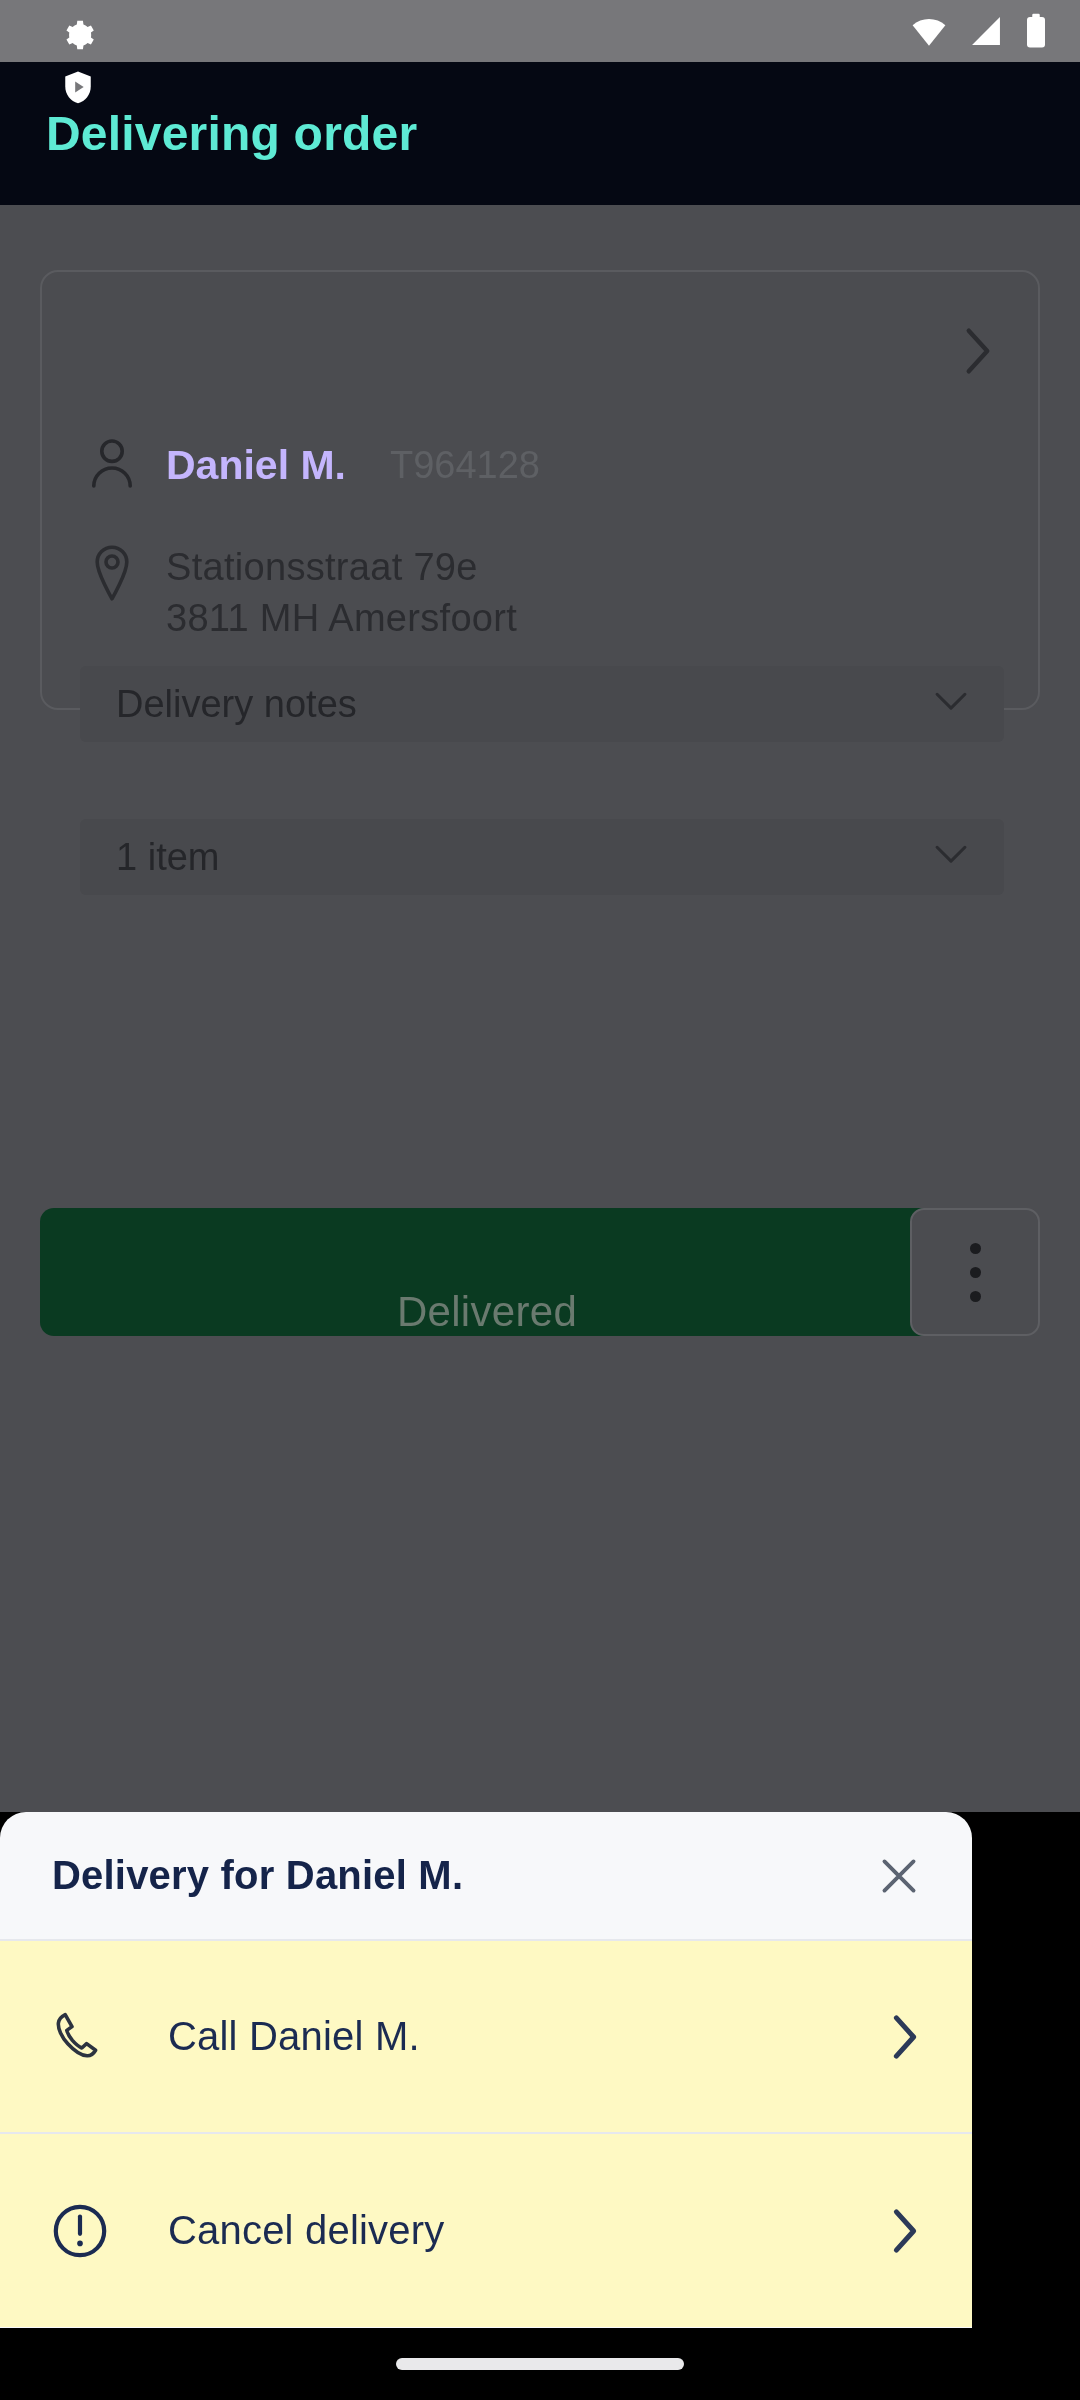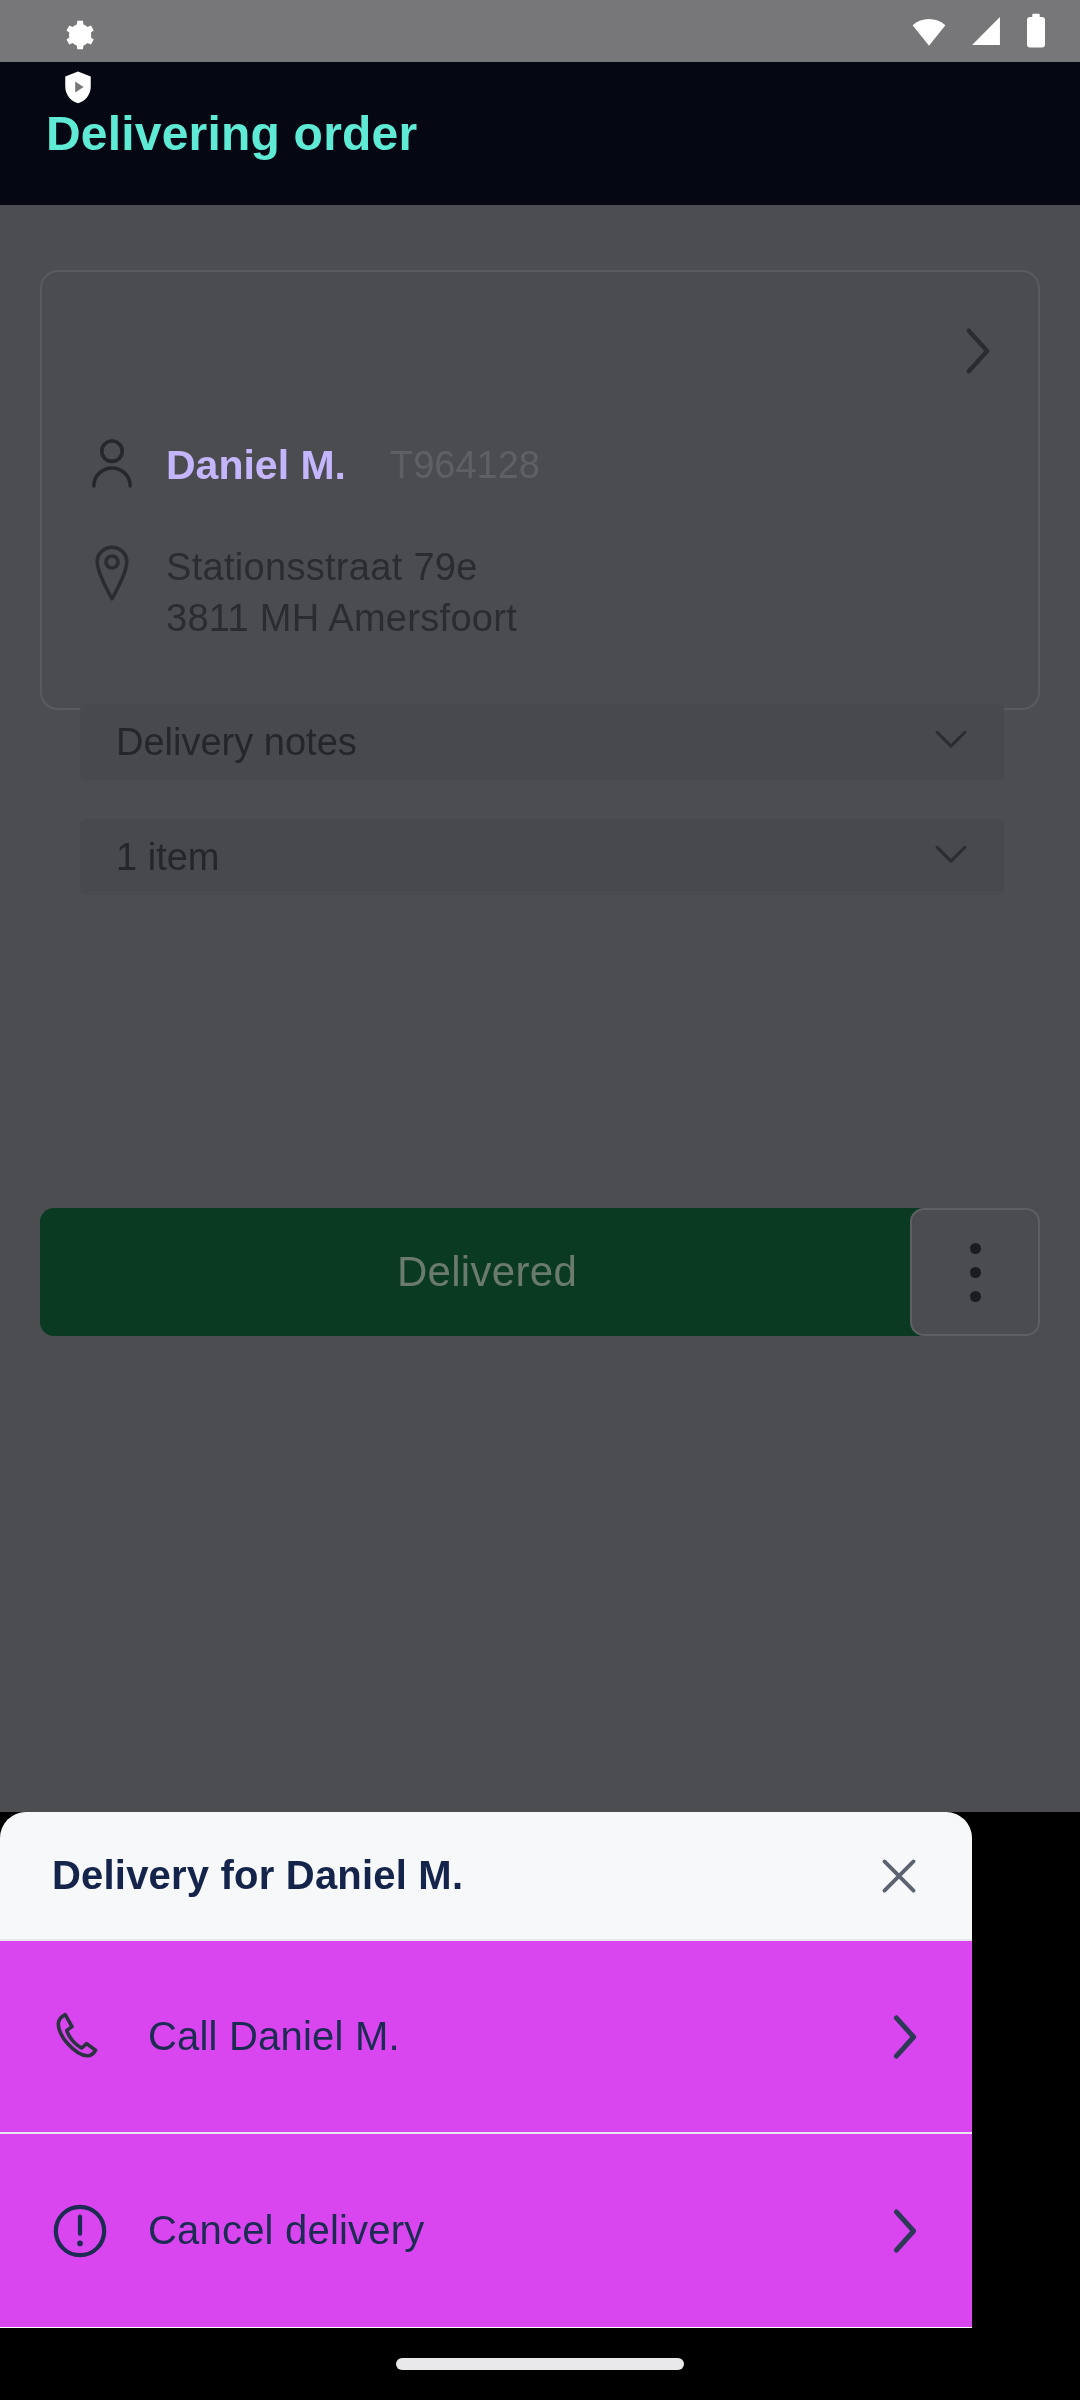--- a/index.html
+++ b/index.html
@@ -92,31 +92,31 @@
   .address-line { font-size:38px; color:#2b2c30; letter-spacing:0.3px; }
 
   .collapse-row {
     position:absolute; left:38px;
     width:924px; height:76px;
     background:#48494d;
     border-radius:6px;
     display:flex; align-items:center;
     padding:0 36px;
   }
-  #notes-row { top:432px; }
+  #notes-row { top:394px; }
   #items-row { top:547px; }
   .collapse-label { font-size:38px; color:#25262a; }
   .collapse-chevron { margin-left:auto; }
 
   #delivered-button {
     position:absolute; top:1003px; left:40px;
     width:894px; height:128px;
     background:#0a3a21;
     border-radius:14px;
-    display:flex; align-items:center; justify-content:center;
+    display:flex; align-items:flex-end; justify-content:center;
   }
   #delivered-label {
     font-size:42px; color:#6a7a6f; letter-spacing:0.3px;
   }
 
   #kebab-button {
     position:absolute; top:1003px; left:910px;
     width:130px; height:128px;
     background:#4b4c50;
     border:2px solid #5e5f63;
@@ -151,21 +151,22 @@
     letter-spacing:0.2px;
   }
   #sheet-close { margin-left:auto; display:flex; align-items:center; }
 
   .sheet-option {
     position:relative;
     height:193px;
     display:flex; align-items:center;
     padding:0 52px;
     border-bottom:2px solid #e6e8ed;
-    background:#d946ef;
+    background:#fef9c3;
+    gap:20px;
   }
   .sheet-option:last-child { border-bottom:none; }
   .option-icon { width:74px; display:flex; align-items:center; }
   .option-label {
     font-size:40px; color:#1b2b52; letter-spacing:0.2px;
     margin-left:22px;
   }
   .option-chevron { margin-left:auto; display:flex; align-items:center; }
 
   

